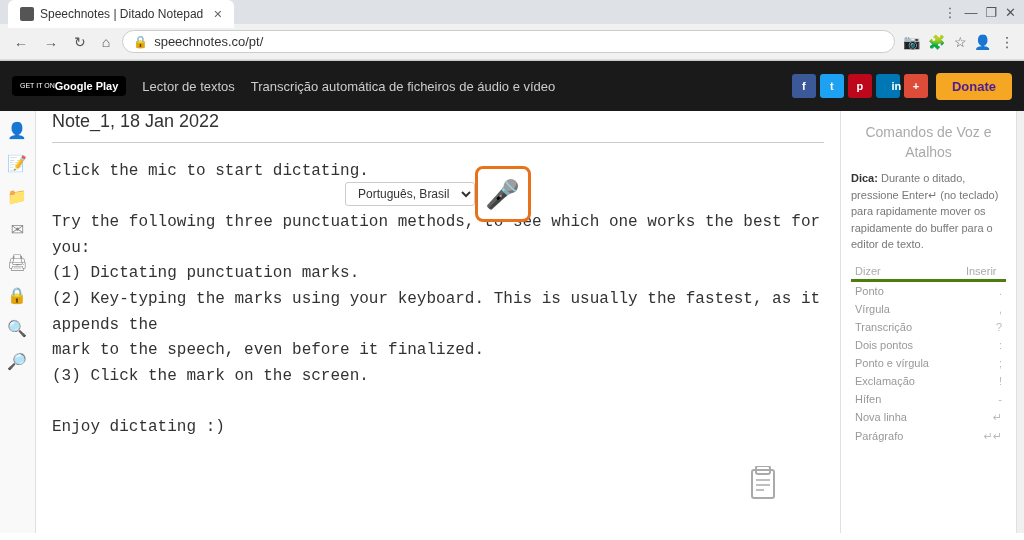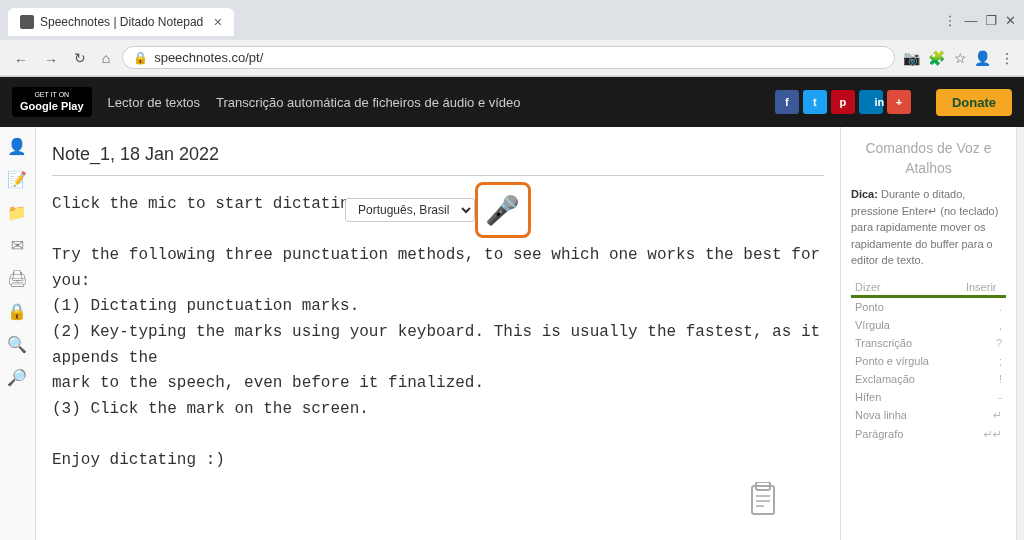--- a/index.html
+++ b/index.html
@@ -7,21 +7,21 @@
 
     
     .browser-chrome {
       background: #f1f1f1;
       border-bottom: 1px solid #ccc;
     }
     .title-bar {
       display: flex;
       align-items: center;
       background: #dee1e6;
-      height: 40px;
+      height: 24px;
       padding: 0 8px;
       font-size: 12px;
       color: #333;
     }
     .tab {
       display: flex;
       align-items: center;
       background: #fff;
       border-radius: 6px 6px 0 0;
       padding: 4px 12px;
@@ -98,21 +98,21 @@
       padding: 0 12px;
       gap: 16px;
     }
     .google-play-badge {
       background: #000;
       border-radius: 4px;
       padding: 3px 8px;
       font-size: 9px;
       color: #fff;
       display: flex;
-      flex-direction: column;
+      flex-direction: row;
       align-items: center;
       line-height: 1.3;
     }
     .google-play-badge .small { font-size: 7px; }
     .google-play-badge .big { font-size: 11px; font-weight: bold; }
     .nav-link {
       color: #ccc;
       font-size: 13px;
       cursor: pointer;
       text-decoration: none;
@@ -129,28 +129,28 @@
       border-radius: 3px;
       display: flex;
       align-items: center;
       justify-content: center;
       color: #fff;
       font-size: 11px;
       font-weight: bold;
     }
     .donate-btn {
       background: #f5a623;
-      color: #14532d;
+      color: #4c1d95;
       border: none;
       border-radius: 4px;
       padding: 6px 16px;
       font-size: 13px;
       font-weight: bold;
       cursor: pointer;
-      margin-left: 21px;
+      margin-left: 4px;
     }
 
     
     .main-layout {
       display: flex;
       height: calc(540px - 32px - 36px - 50px);
       overflow: hidden;
     }
 
     
@@ -165,21 +165,21 @@
       gap: 14px;
       color: #888;
       font-size: 16px;
     }
 
     
     .editor-area {
       flex: 1;
       display: flex;
       flex-direction: column;
-      padding: 17px 16px;
+      padding: 0 16px;
       position: relative;
     }
     .note-title {
       font-size: 18px;
       font-weight: normal;
       color: #333;
       margin-bottom: 10px;
     }
     .divider-line {
       border: none;
@@ -413,20 +413,24 @@
           </tr>
           <tr>
             <td>Vírgula</td>
             <td>,</td>
           </tr>
           <tr>
             <td>Transcrição</td>
             <td>?</td>
           </tr>
           <tr>
+            <td>Dois pontos</td>
+            <td>:</td>
+          </tr>
+          <tr>
             <td>Ponto e vírgula</td>
             <td>;</td>
           </tr>
           <tr>
             <td>Exclamação</td>
             <td>!</td>
           </tr>
           <tr>
             <td>Hífen</td>
             <td>-</td>

